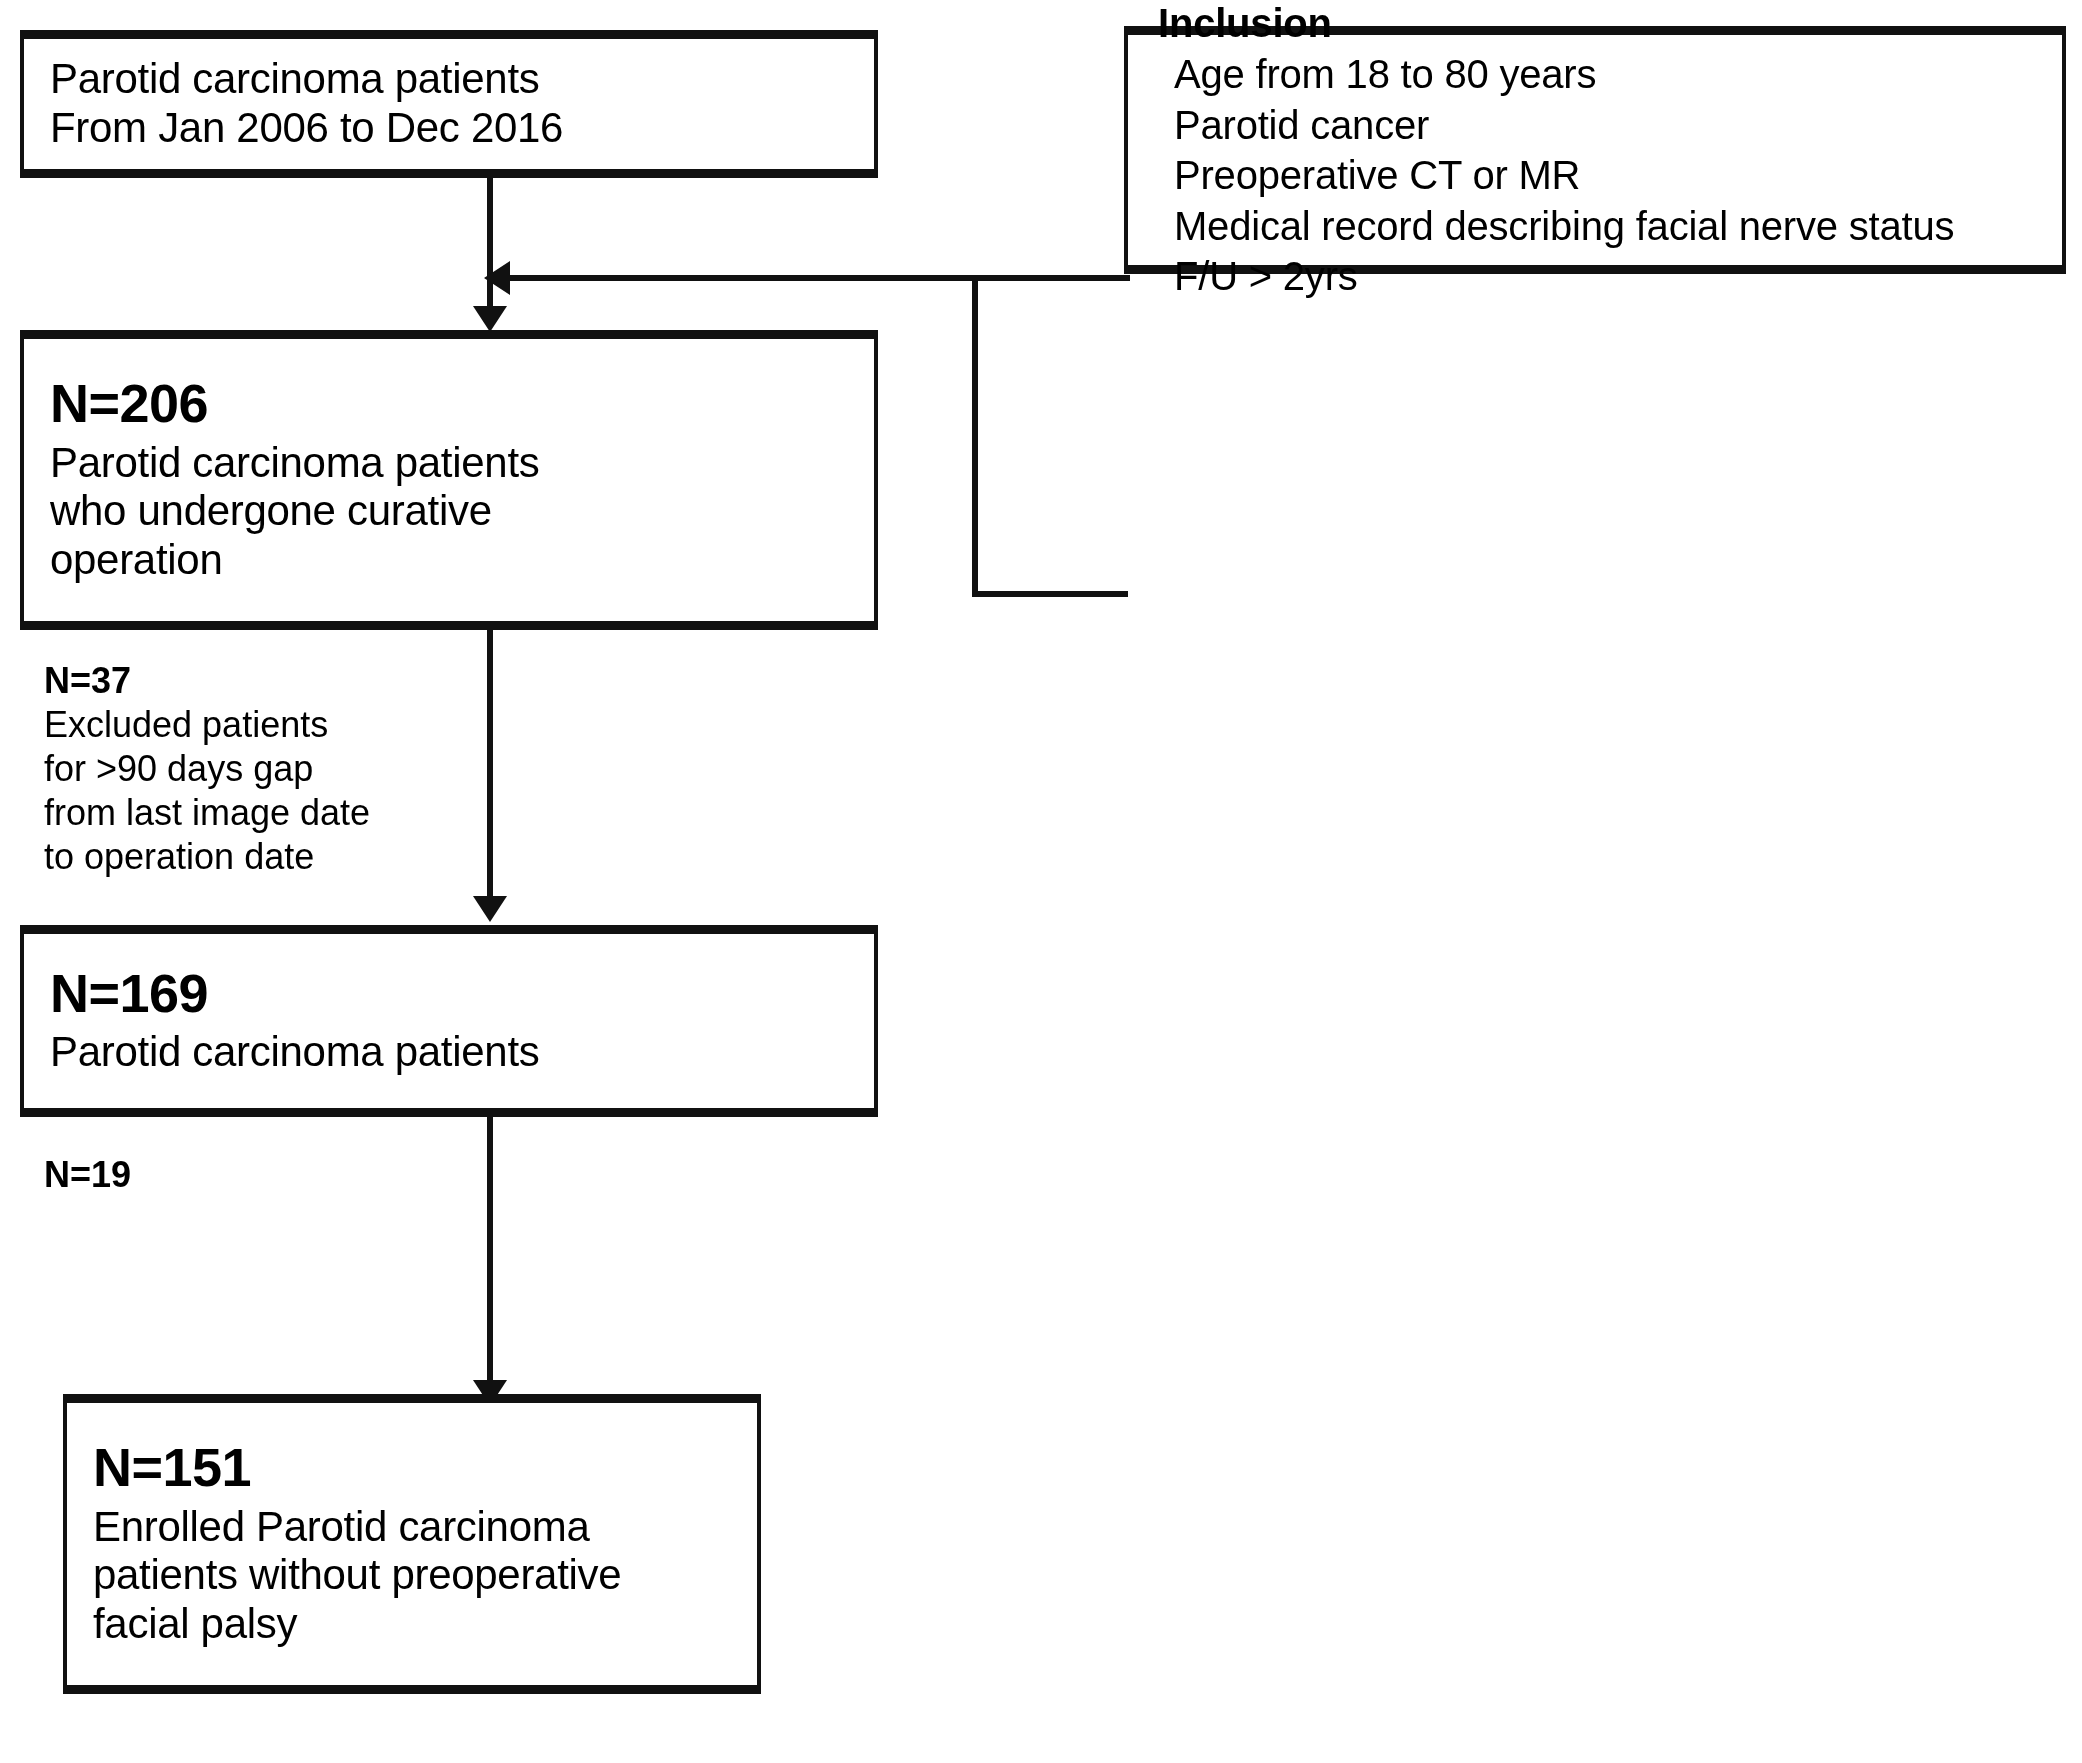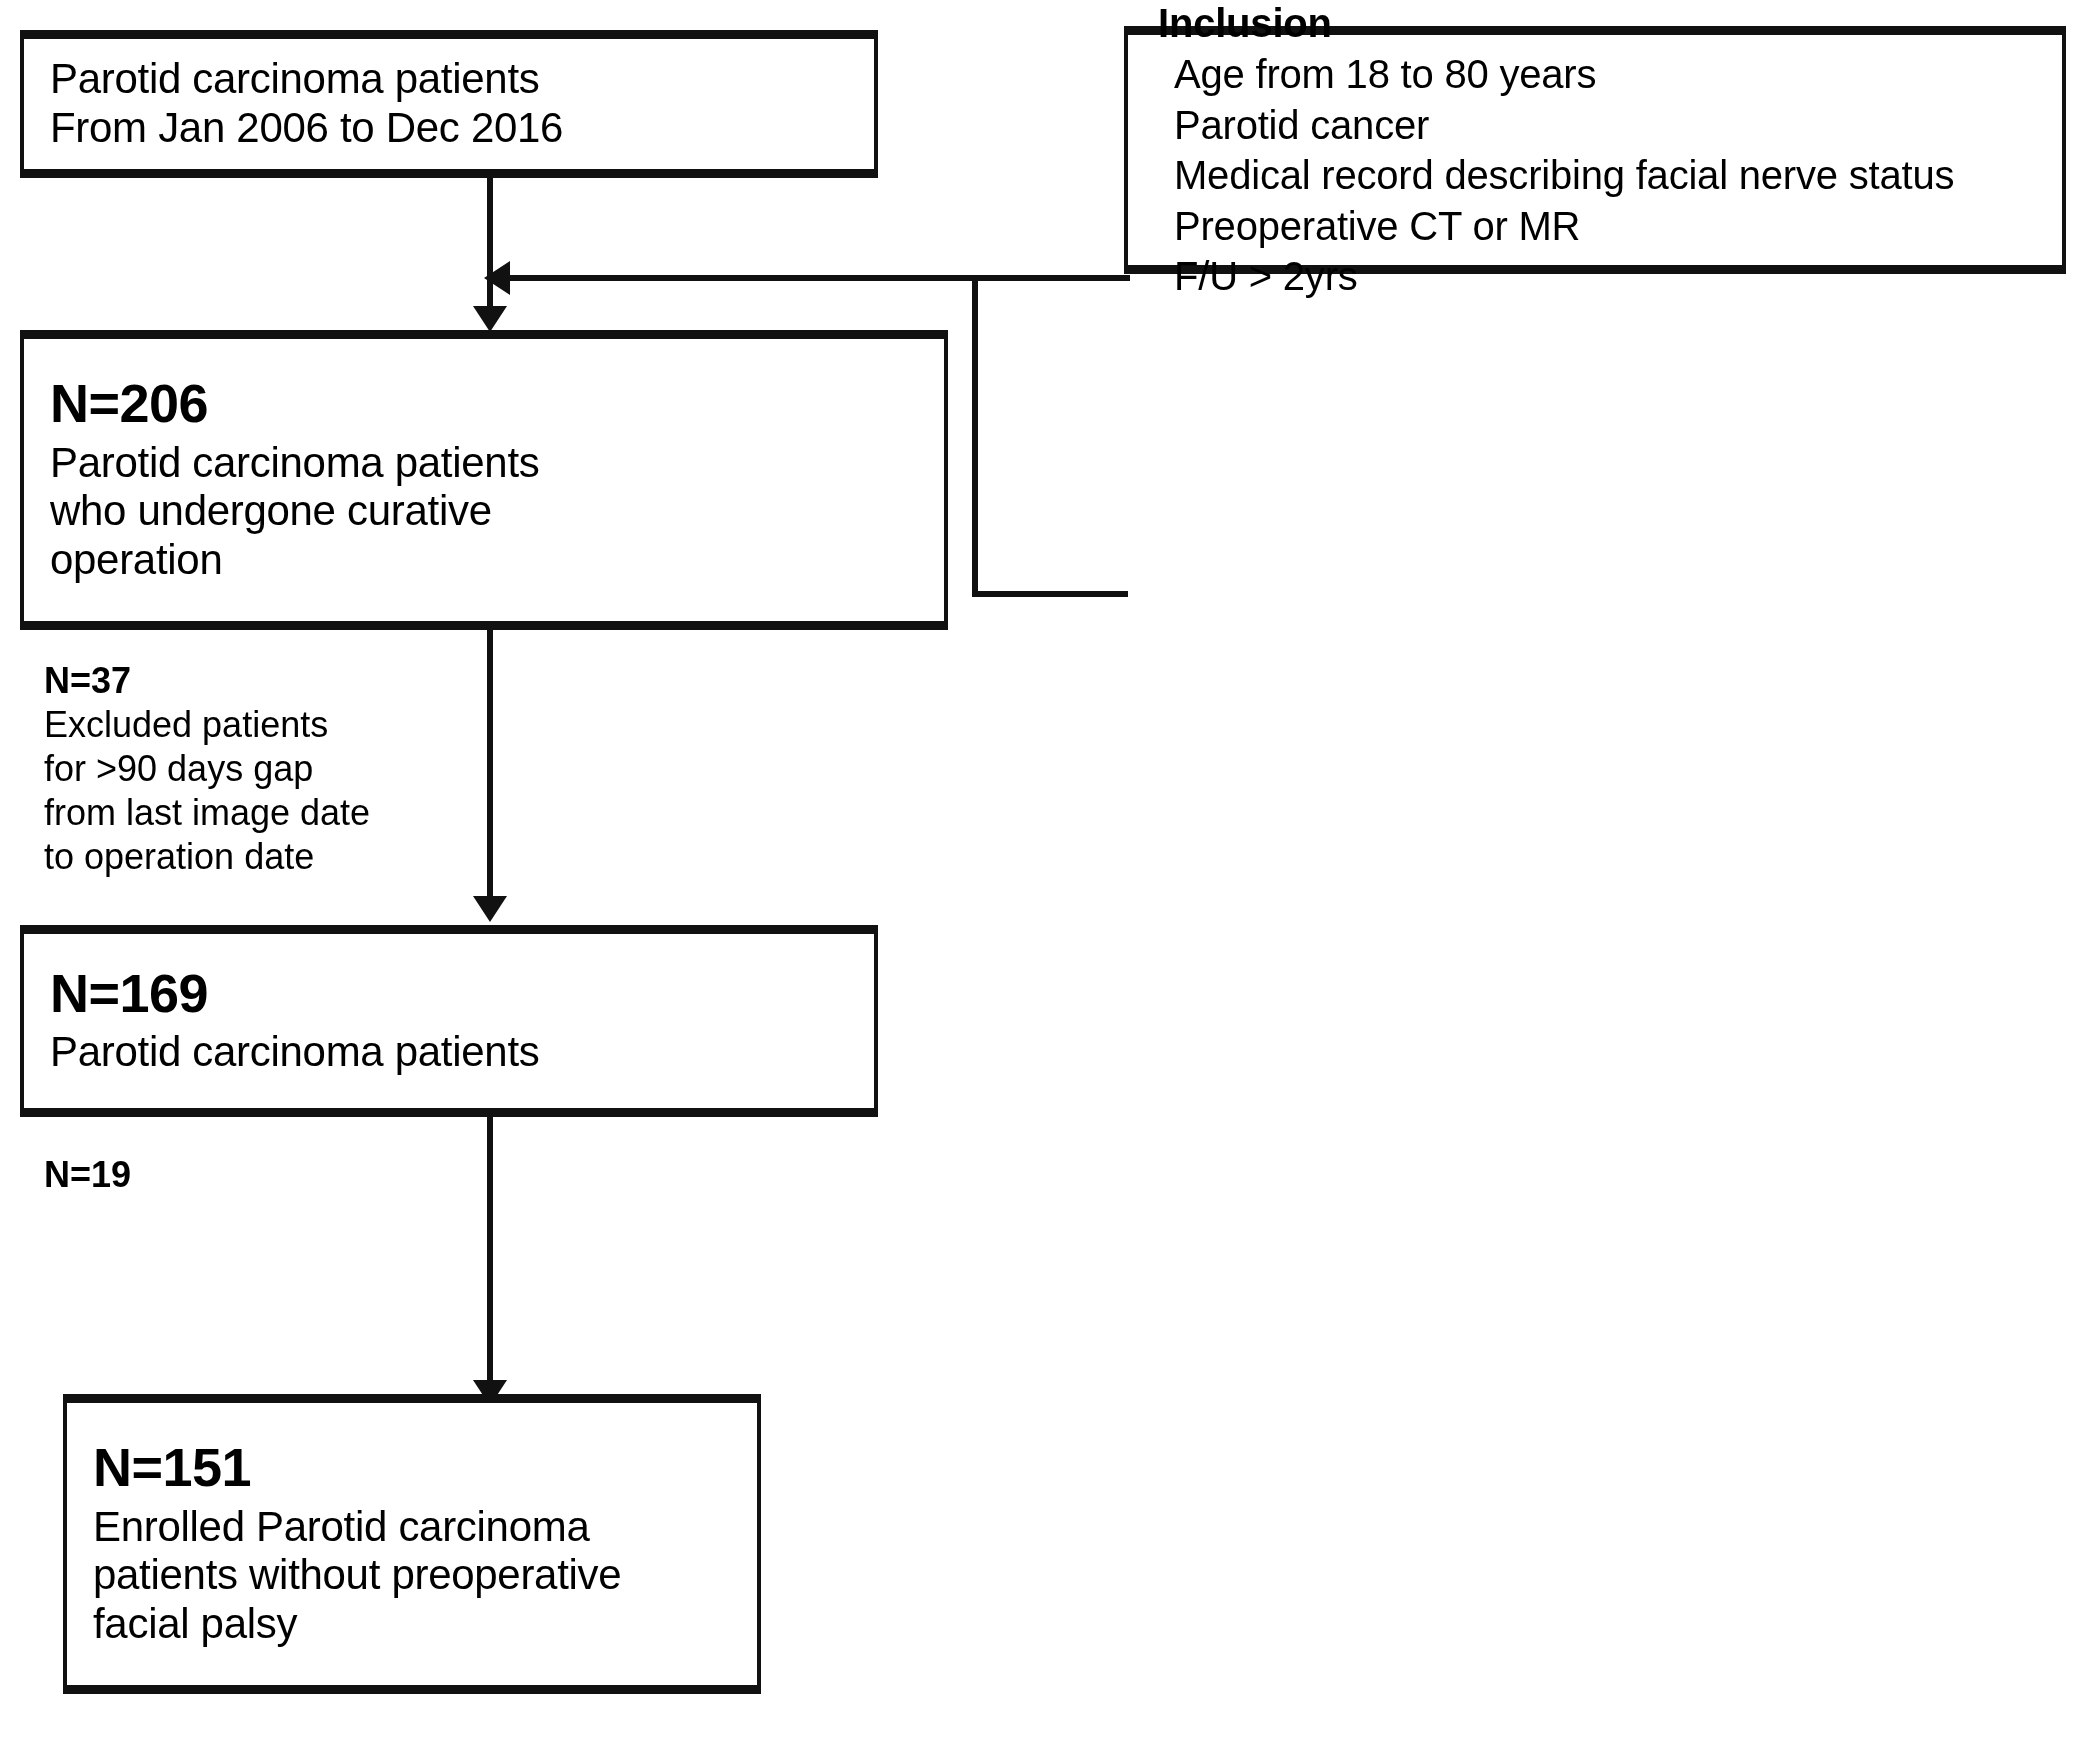--- a/index.html
+++ b/index.html
@@ -109,36 +109,36 @@
 
   <div class="fbox" style="left:20px;top:30px;width:858px;height:148px;">
     <div class="btext">Parotid carcinoma patients
 From Jan 2006 to Dec 2016</div>
   </div>
 
   <div class="cbox" style="left:1124px;top:26px;width:942px;height:248px;">
     <div class="ctitle">Inclusion</div>
     <div class="cline">Age from 18 to 80 years</div>
     <div class="cline">Parotid cancer</div>
+    <div class="cline">Preoperative CT or MR</div>
     <div class="cline">Medical record describing facial nerve status</div>
-    <div class="cline">Preoperative CT or MR</div>
     <div class="cline">F/U &gt; 2yrs</div>
   </div>
 
 
   <div class="vline" style="left:487px;top:178px;width:6px;height:140px;"></div>
   <div class="arrowhead-down" style="left:473px;top:306px;"></div>
 
   <div class="hline" style="left:493px;top:275px;width:637px;height:6px;"></div>
   <div class="arrowhead-left" style="left:484px;top:261px;"></div>
 
   <div class="vline" style="left:972px;top:275px;width:6px;height:322px;"></div>
   <div class="hline" style="left:972px;top:591px;width:156px;height:6px;"></div>
 
-  <div class="fbox" style="left:20px;top:330px;width:928px;height:300px;">
+  <div class="fbox" style="left:20px;top:330px;width:858px;height:300px;">
     <div class="ncount">N=206</div>
     <div class="btext">Parotid carcinoma patients
 who undergone curative
 operation</div>
   </div>
 
   <div class="anno" style="left:44px;top:660px;width:420px;">
     <div class="acount">N=37</div>
     <div class="atext">Excluded patients
 for &gt;90 days gap

